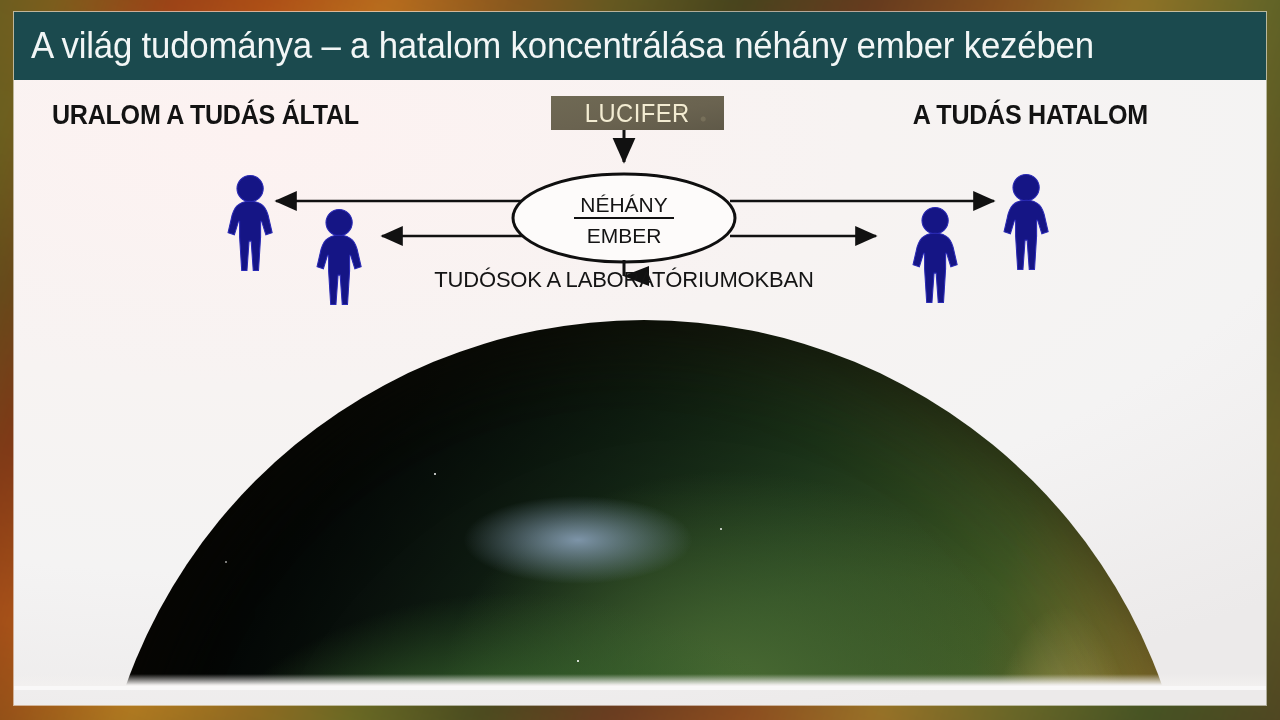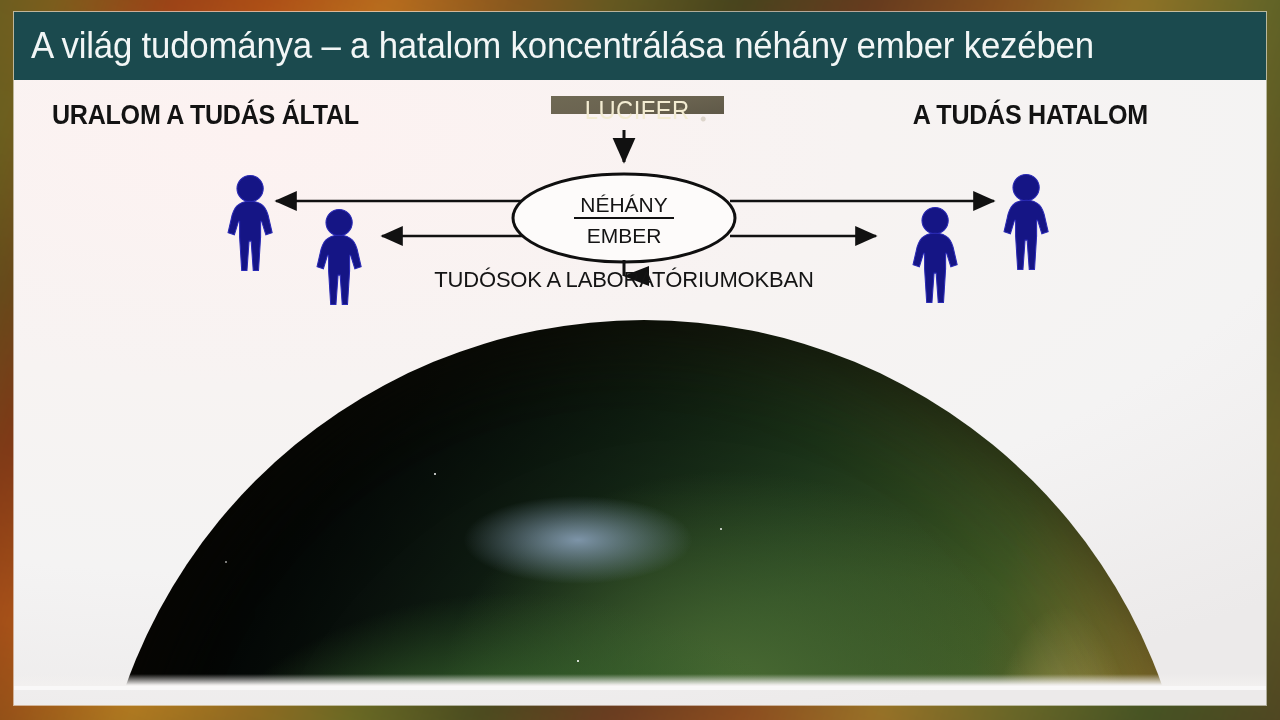--- a/index.html
+++ b/index.html
@@ -86,24 +86,24 @@
   }
   .side-head.left  { left: 38px;  transform-origin: left center; }
   .side-head.right { right: 118px; transform-origin: right center; }
 
   
   .lucifer-box {
     position: absolute;
     left: 537px;
     top: 84px;
     width: 173px;
-    height: 18px;
+    height: 34px;
     background: linear-gradient(170deg, #6f6954 0%, #6a6350 55%, #5f5948 100%);
     display: flex;
-    align-items: flex-start;
+    align-items: center;
     justify-content: center;
   }
   .lucifer-box::after {
     content: "";
     position: absolute;
     right: 4px; top: 2px;
     width: 56px; height: 30px;
     background:
       radial-gradient(circle at 30% 40%, rgba(160,150,120,.45) 0 2px, transparent 3px),
       radial-gradient(circle at 70% 70%, rgba(160,150,120,.35) 0 2px, transparent 3px);

